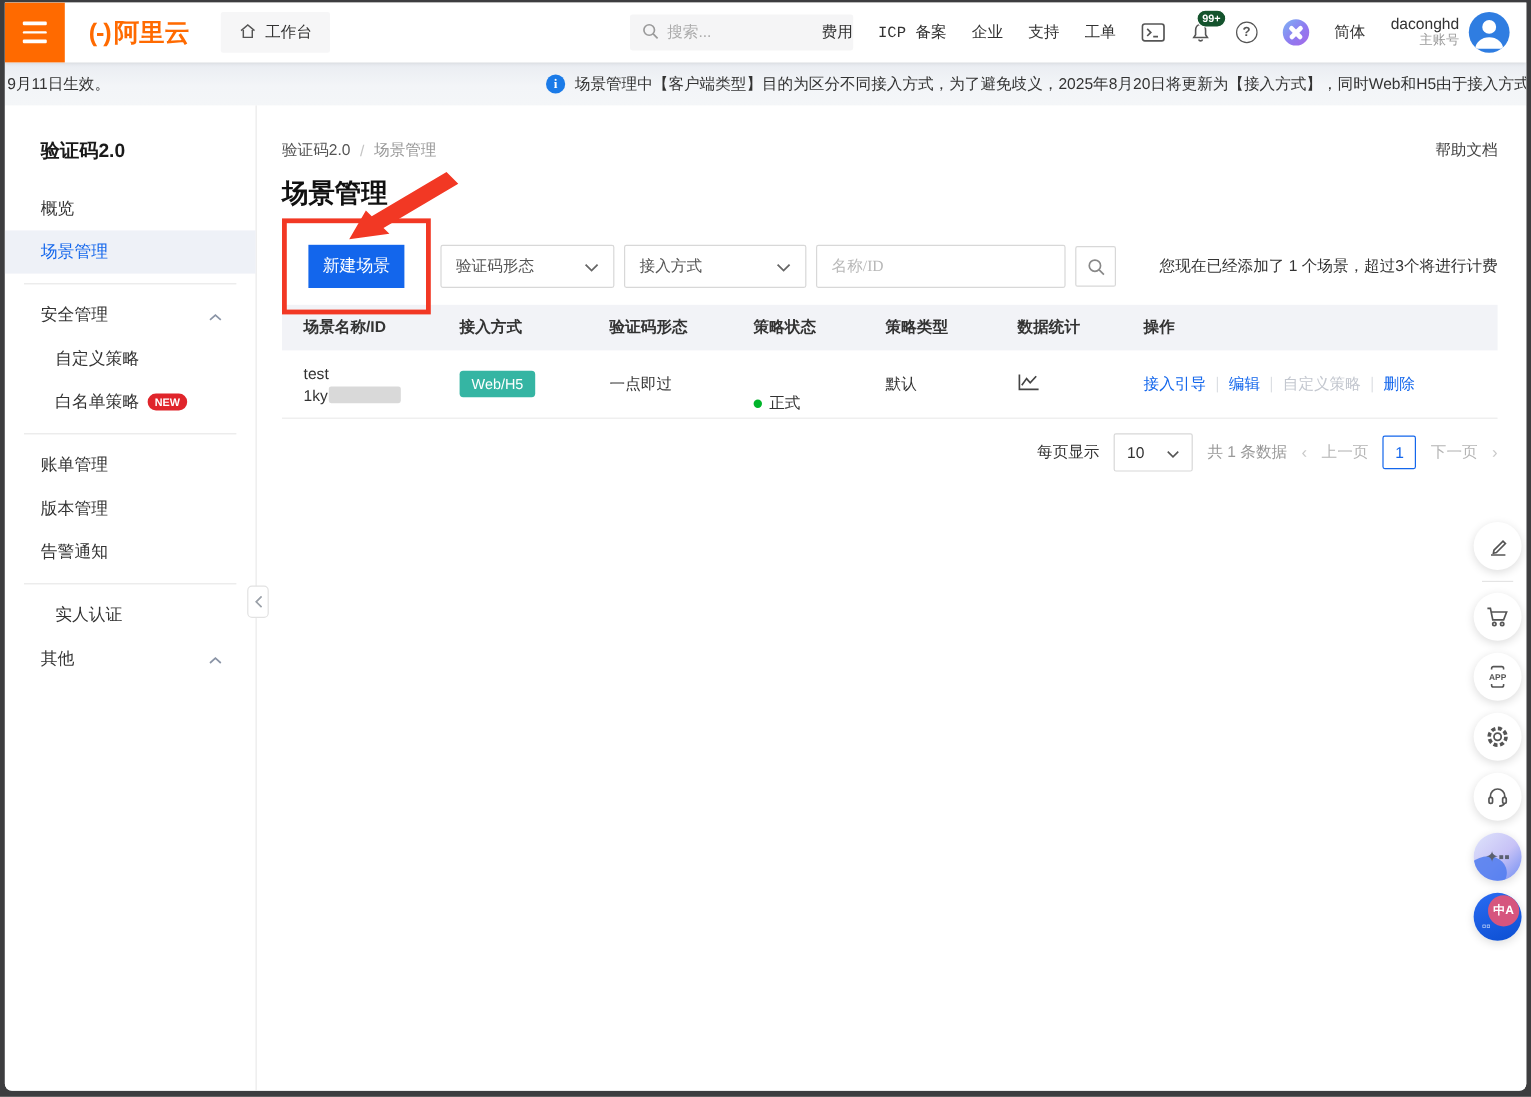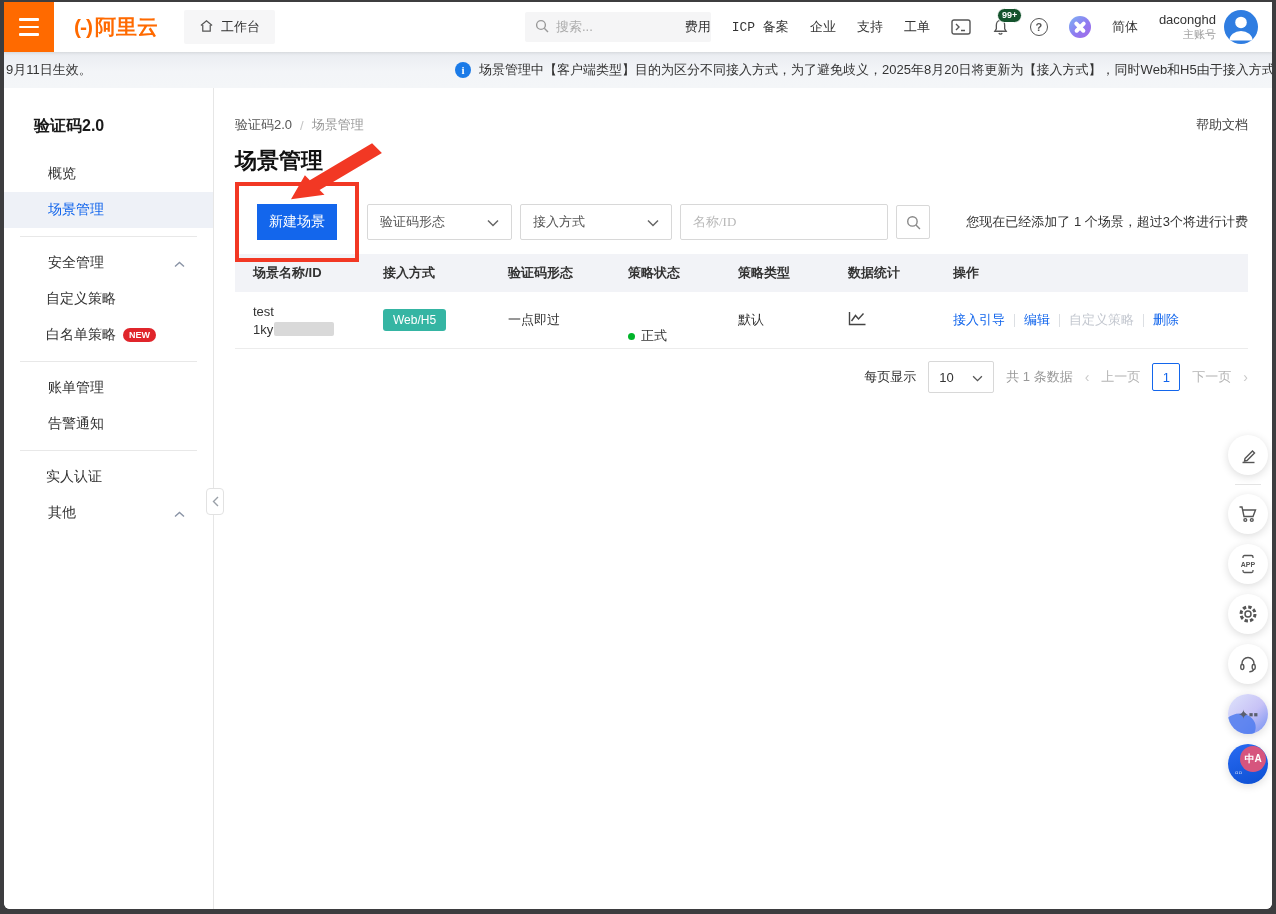--- a/index.html
+++ b/index.html
@@ -91,21 +91,21 @@
   }
   
   .body-row { display: flex; height: 821px; position: relative; }
   .sidebar {
     width: 210px; flex: 0 0 auto; border-right: 1px solid #e6e6e6; background: #fff;
     padding-top: 20px;
   }
   .sb-title { padding: 8px 0 0 30px; font-size: 16px; font-weight: 700; color: #1a1a1a; height: 30px; }
   .sb-list { margin-top: 18px; }
   .sb-item {
-    height: 36px; display: flex; align-items: center; padding-left: 44px;
+    height: 36px; display: flex; align-items: center; padding-left: 30px;
     font-size: 14px; color: #333; cursor: pointer;
   }
   .sb-item.child { padding-left: 42px; }
   .sb-item.group { justify-content: space-between; padding-right: 28px; }
   .sb-item.active { background: #eef1f7; color: #1366EC; }
   .sb-div { height: 1px; background: #e8e8e8; margin: 8px 16px; }
   .new-badge {
     margin-left: 7px; background: #e0252b; color: #fff; font-size: 9px; font-weight: 700;
     border-radius: 9px; padding: 2px 6px; line-height: 10px;
   }
@@ -324,20 +324,23 @@
           </div>
         <div class="sb-item child">
           <span>白名单策略</span>
           <span class="new-badge">NEW</span>
         </div>
         <div class="sb-div"></div>
         <div class="sb-item">
             <span>账单管理</span>
           </div>
         <div class="sb-item">
+            <span>版本管理</span>
+          </div>
+        <div class="sb-item">
             <span>告警通知</span>
           </div>
         <div class="sb-div"></div>
         <div class="sb-item child">
             <span>实人认证</span>
           </div>
         <div class="sb-item group">
           <span>其他</span>
           <span><svg width="11" height="7" viewBox="0 0 11 7" fill="none" stroke="#8a94a6" stroke-width="1.4">
                 <path d="M1 5.5 L5.5 1.5 L10 5.5"></path>

